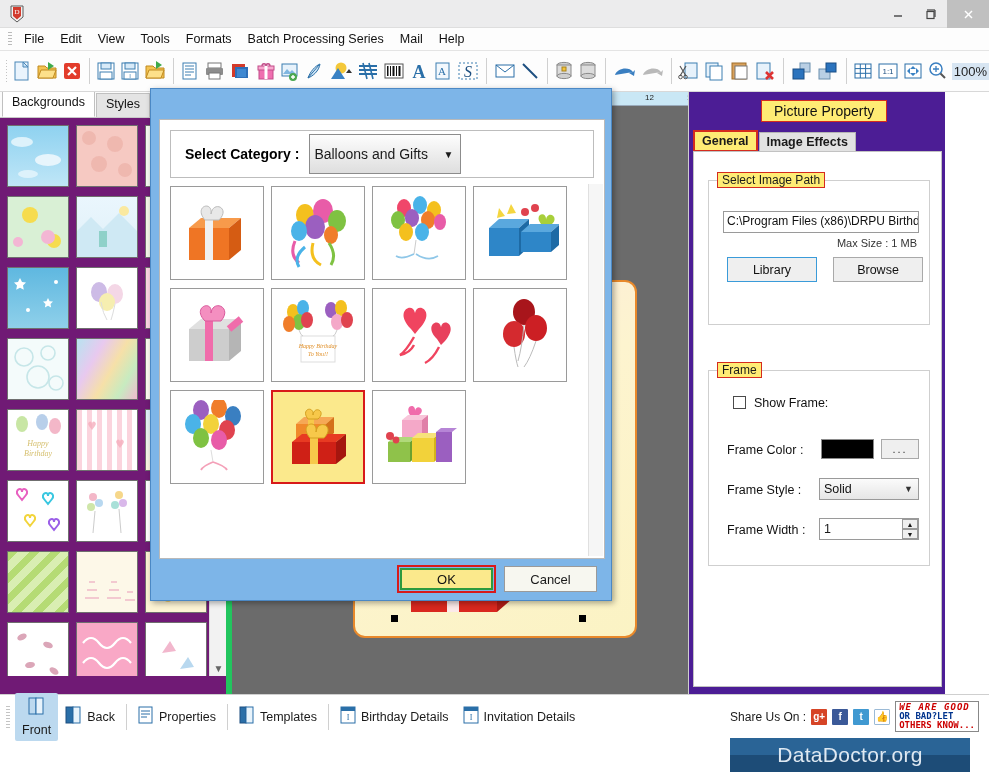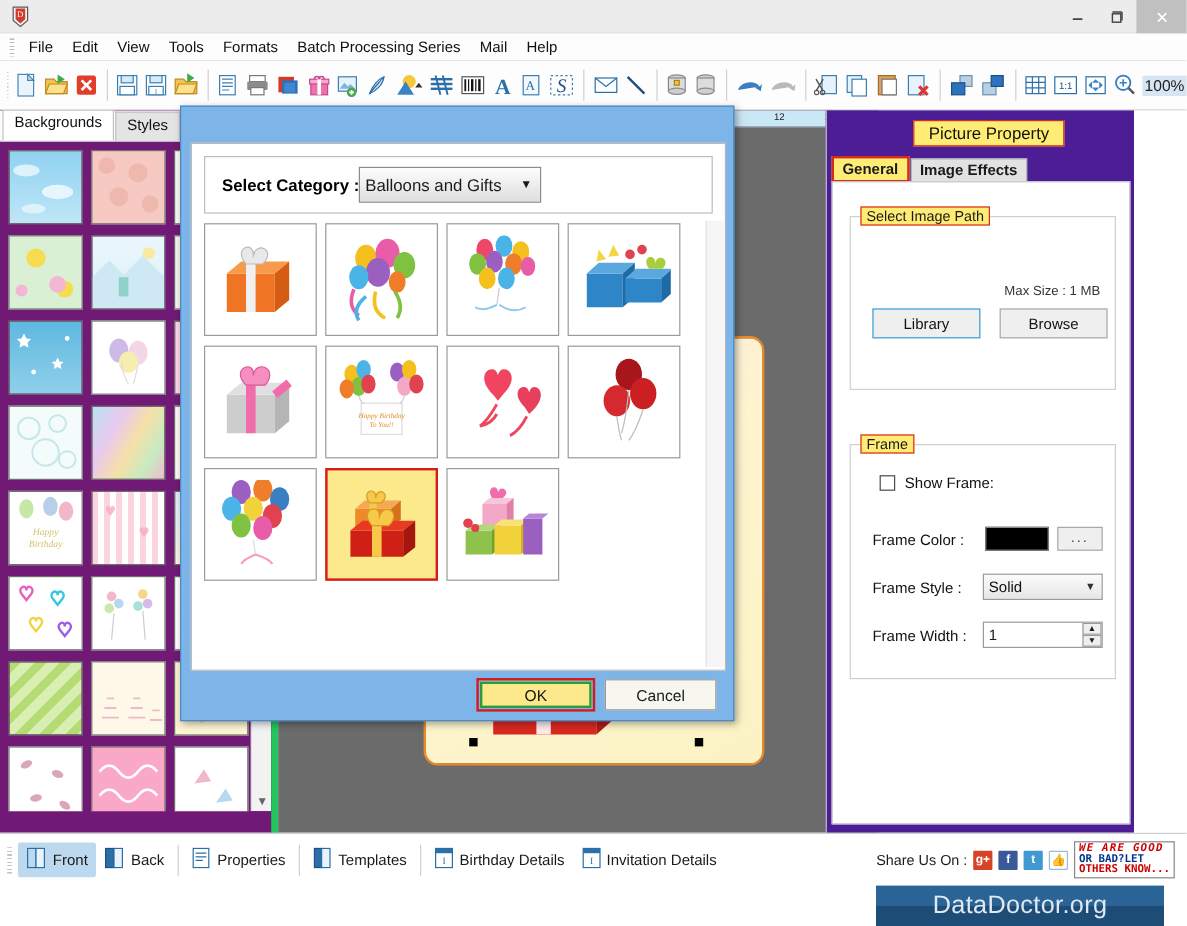--- a/index.html
+++ b/index.html
@@ -142,21 +142,21 @@
 
   
   .statusbar{
     position:absolute; left:0; top:694px; width:989px; height:44px;
     background:#fff; border-top:1px solid #cfcfcf; display:flex; align-items:center;
     padding-left:6px;
   }
   .statusbar .grip{ width:4px; height:22px; margin-right:5px;
     background:repeating-linear-gradient(to bottom,#c4c4c4 0 1px,transparent 1px 3px); }
   .sitem{ display:flex; align-items:center; gap:5px; padding:4px 7px; font-size:12.5px; }
-  .sitem.active{ background:#bcd9ef; border-radius:2px; }
+  .sitem.active{ background:#bcd9ef; border-radius:2px;flex-direction:column; }
   .ssep{ width:1px; height:26px; background:#d0d0d0; margin:0 4px; }
   .share{ margin-left:auto; display:flex; align-items:center; gap:5px; padding-right:10px; }
   .sicon{ width:16px; height:16px; display:flex; align-items:center; justify-content:center;
           font-size:10px; font-weight:bold; color:#fff; border-radius:1px; }
   .ratebox{ border:1px solid #888; padding:1px 3px; background:#fff; line-height:1.0;
             font-family:"DejaVu Sans Mono", monospace; font-size:9px; font-weight:bold; }
   .ratebox .r1{ color:#c00; letter-spacing:1px;font-style:italic; }
   .ratebox .r2{ color:#00338d; }
   .ratebox .r3{ color:#c00; }
   .ddbar{ position:absolute; left:730px; top:738px; width:240px; height:34px;
@@ -175,21 +175,21 @@
   .dlg-title .dtxt{ position:absolute; left:0; right:0; text-align:center;
                     font-size:14px; color:#133a63; }
   .dlg-close{ position:absolute; right:3px; top:2px; width:36px; height:23px;
               background:#cc4b4b; color:#fff; font-size:14px;
               display:flex; align-items:center; justify-content:center; }
   .dlg-body{ position:absolute; left:8px; top:30px; width:446px; height:440px;
              background:#fff; border:1px solid #b9b9b9; }
   .cat-box{ position:absolute; left:10px; top:10px; width:424px; height:48px;
             border:1px solid #bdbdbd; display:flex; align-items:center; padding-left:14px; }
   .cat-lbl{ font-size:14px; font-weight:bold; color:#000; }
-  .cat-sel{ width:152px; height:30px; border:1px solid #8c8c8c;
+  .cat-sel{ margin-left:10px; width:152px; height:40px; border:1px solid #8c8c8c;
             background:linear-gradient(#fdfdfd,#dedede); font-size:14px;
             display:flex; align-items:center; padding-left:4px; position:relative; }
   .cat-sel .cv{ position:absolute; right:7px; font-size:10px; }
   .img-grid{ position:absolute; left:10px; top:66px; width:410px;
              display:flex; flex-wrap:wrap; }
   .img-cell{ width:94px; height:94px; margin:0 7px 8px 0; border:1px solid #9a9a9a;
              background:#fff; display:flex; align-items:center; justify-content:center; }
   .img-cell.selected{ border:2px solid #d81a1a; background:#fbe98c; }
   .dlg-sbar{ position:absolute; right:1px; top:64px; width:15px; height:372px;
              background:#f6f6f6; border-left:1px solid #e0e0e0; }
@@ -729,20 +729,21 @@
 
   <div class="rtabs">
     <div class="rtab active">General</div>
     <div class="rtab">Image Effects</div>
   </div>
 
   <div class="rbody">
 
     <div class="gbox" style="left:14px; top:28px; width:222px; height:145px;">
       <div class="glabel">Select Image Path</div>
+      <div class="pathinput" style="left:14px; top:30px; width:196px; height:22px;">C:\Program Files (x86)\DRPU Birthd</div>
       <div class="maxsize" style="right:12px; top:56px;">Max Size : 1 MB</div>
       <div class="btn focus" style="left:18px; top:76px; width:90px; height:25px;">Library</div>
       <div class="btn" style="left:124px; top:76px; width:90px; height:25px;">Browse</div>
     </div>
 
     <div class="gbox" style="left:14px; top:218px; width:222px; height:196px;">
       <div class="glabel">Frame</div>
 
       <div class="chk" style="left:24px; top:25px;"></div>
       <div class="lbl" style="left:45px; top:25px;">Show Frame:</div>

